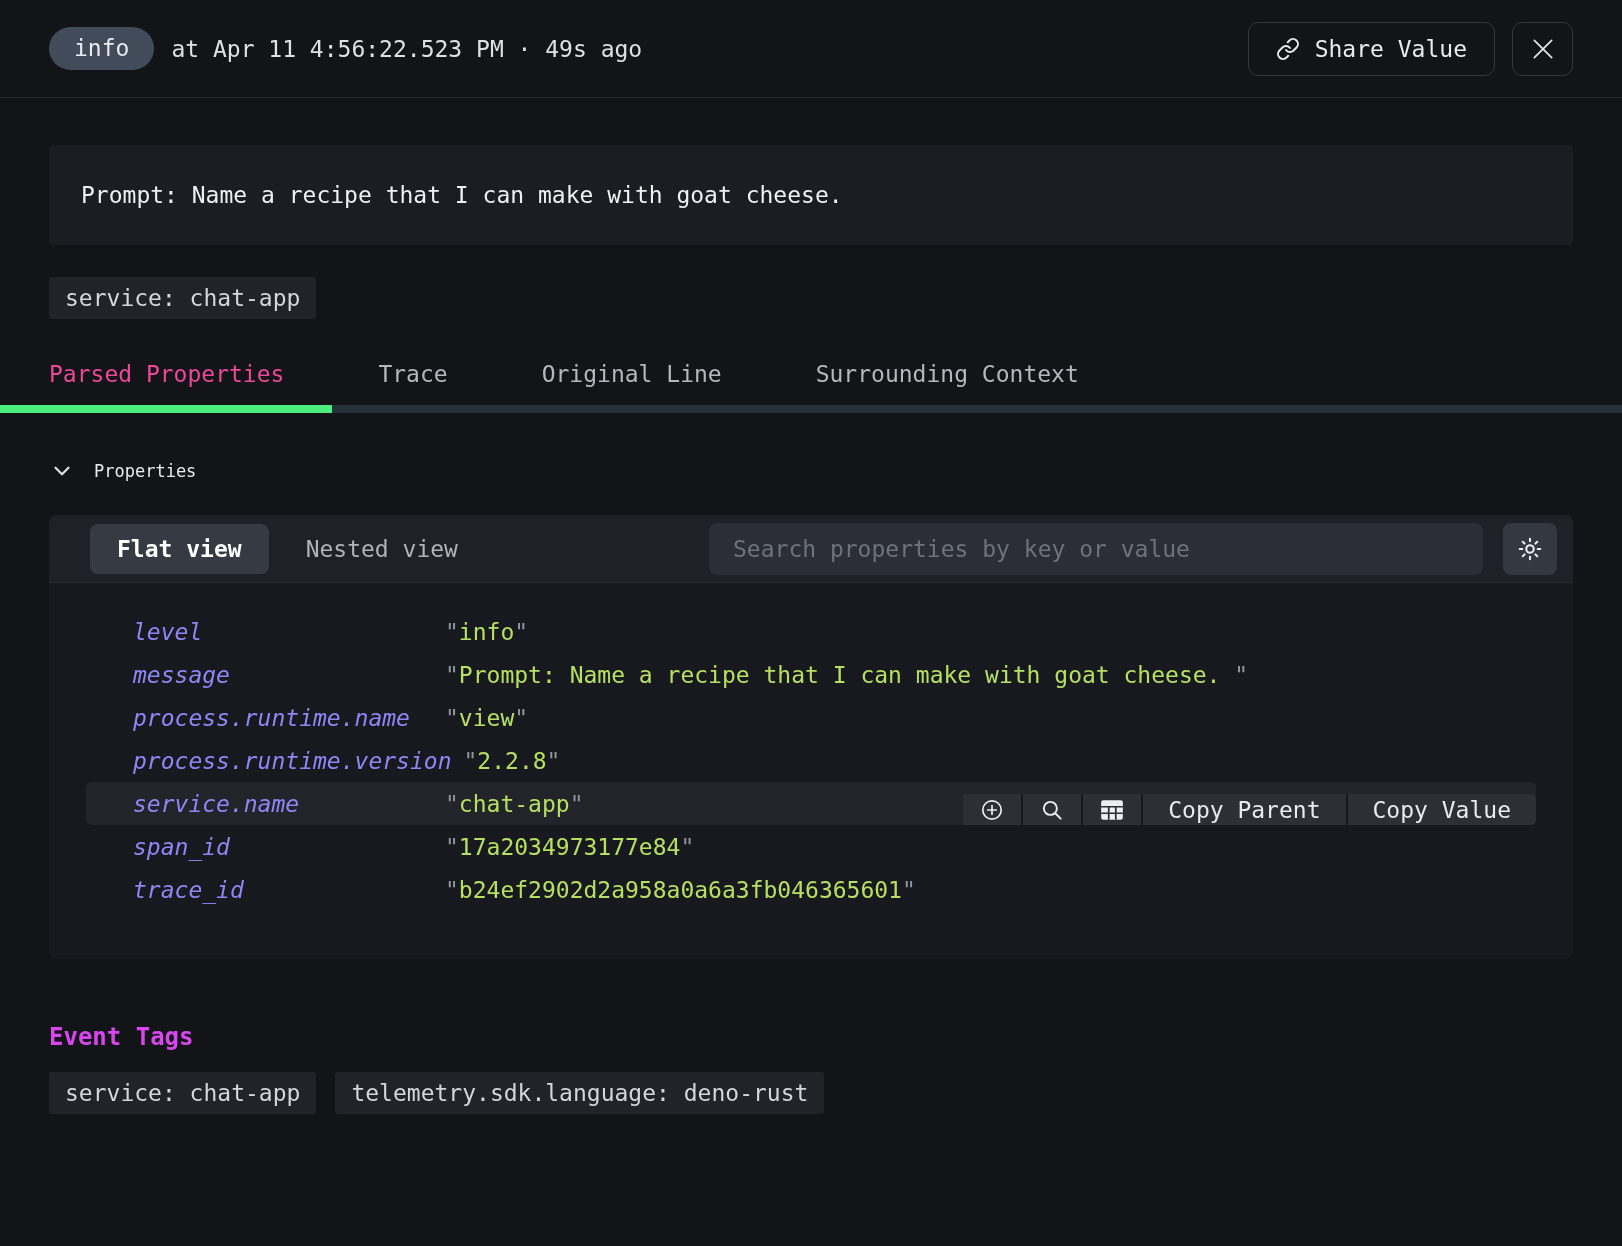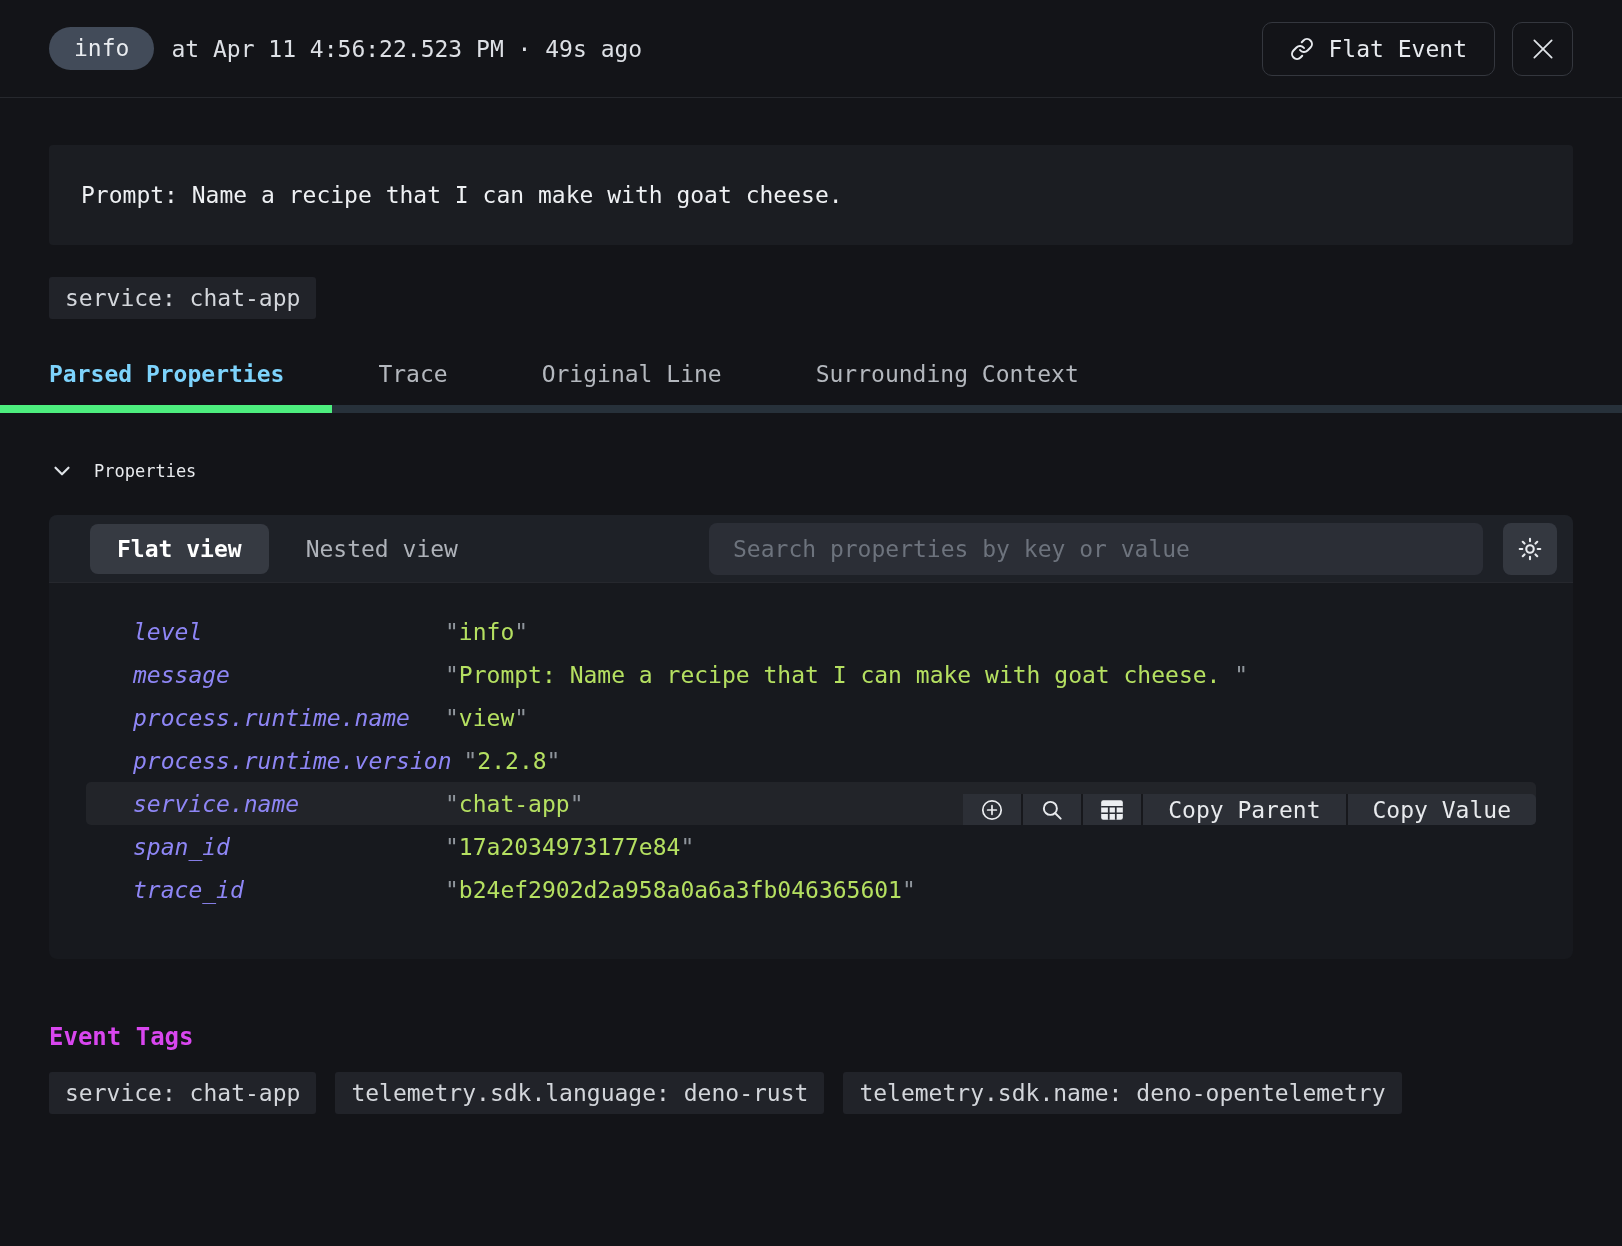--- a/index.html
+++ b/index.html
@@ -44,21 +44,21 @@
 
   .service-tag {
     display:inline-block; margin-top:32px; background:#212329;
     color:#d3d6db; padding:8px 16px; border-radius:3px;
   }
 
   
   .tabs { margin-top:42px; position:relative; }
   .tab-labels { display:flex; gap:94px; padding-bottom:26px; }
   .tab { color:#b4b8be; cursor:pointer; white-space:nowrap; }
-  .tab.active { color:#7dd3fc; font-weight:bold; }
+  .tab.active { color:#ec4899; font-weight:normal; }
   .tab-track { position:absolute; left:-49px; right:-49px; bottom:0; height:8px; background:#27313a; }
   .tab-indicator { position:absolute; left:-49px; bottom:0; height:8px; width:332px; background:#4dee7e; }
 
   
   .section-head { margin-top:45px; display:flex; align-items:center; gap:19px; color:#e9ebee; font-size:17px; }
   .chev { cursor:pointer; }
 
   .panel { margin-top:31px; background:#17191e; border-radius:8px; overflow:hidden; }
   .panel-toolbar {
     background:#1e2127; display:flex; align-items:center;
@@ -113,21 +113,21 @@
   <span class="level-pill">info</span>
   <span class="timestamp">at Apr 11 4:56:22.523 PM · 49s ago</span>
   <div class="header-right">
     <button class="share-btn">
       <span>
         <svg width="24" height="24" viewBox="0 0 24 24" fill="none" stroke="#e7eaee" stroke-width="2" stroke-linecap="round" stroke-linejoin="round">
           <path d="M10 13a5 5 0 0 0 7.54.54l3-3a5 5 0 0 0-7.07-7.07l-1.72 1.71"></path>
           <path d="M14 11a5 5 0 0 0-7.54-.54l-3 3a5 5 0 0 0 7.07 7.07l1.71-1.71"></path>
         </svg>
       </span>
-      <span>Flat Event</span>
+      <span>Share Value</span>
     </button>
     <button class="close-btn">
       <span>
         <svg width="26" height="26" viewBox="0 0 24 24" fill="none" stroke="#e0e4e8" stroke-width="1.6" stroke-linecap="round">
           <path d="M4 4 L20 20 M20 4 L4 20"></path>
         </svg>
       </span>
     </button>
   </div>
 </div>
@@ -237,16 +237,15 @@
           <span class="prop-key">trace_id</span>
           <span class="prop-value"><span class="q">"</span><span class="val">b24ef2902d2a958a0a6a3fb046365601</span><span class="q">"</span></span>
         </div>
       </div>
   </div>
 
   <div class="event-tags-title">Event Tags</div>
   <div class="tag-list">
       <span class="event-tag">service: chat-app</span>
       <span class="event-tag">telemetry.sdk.language: deno-rust</span>
-      <span class="event-tag">telemetry.sdk.name: deno-opentelemetry</span>
     </div>
 
 </div>
 
 </body></html>

